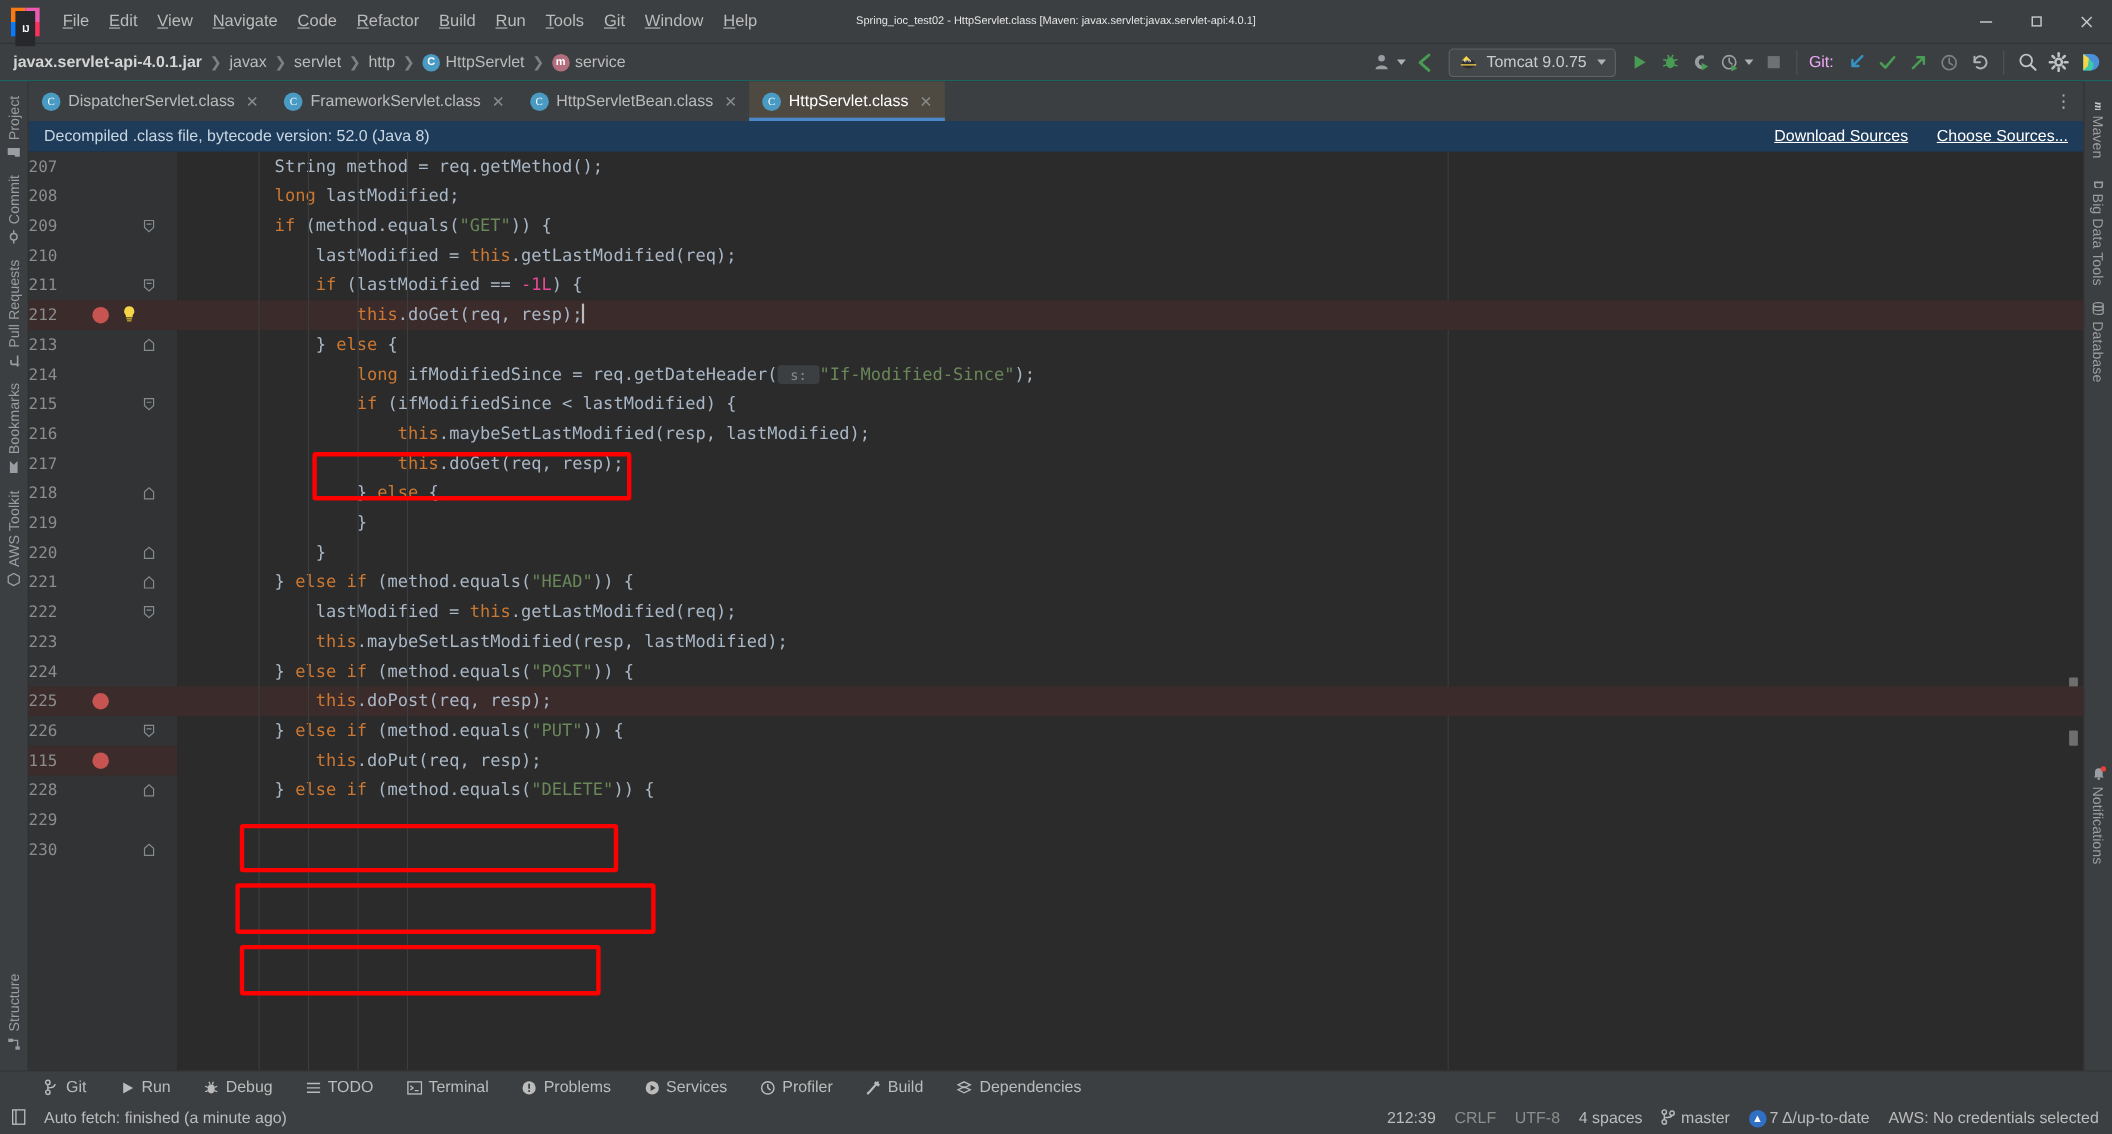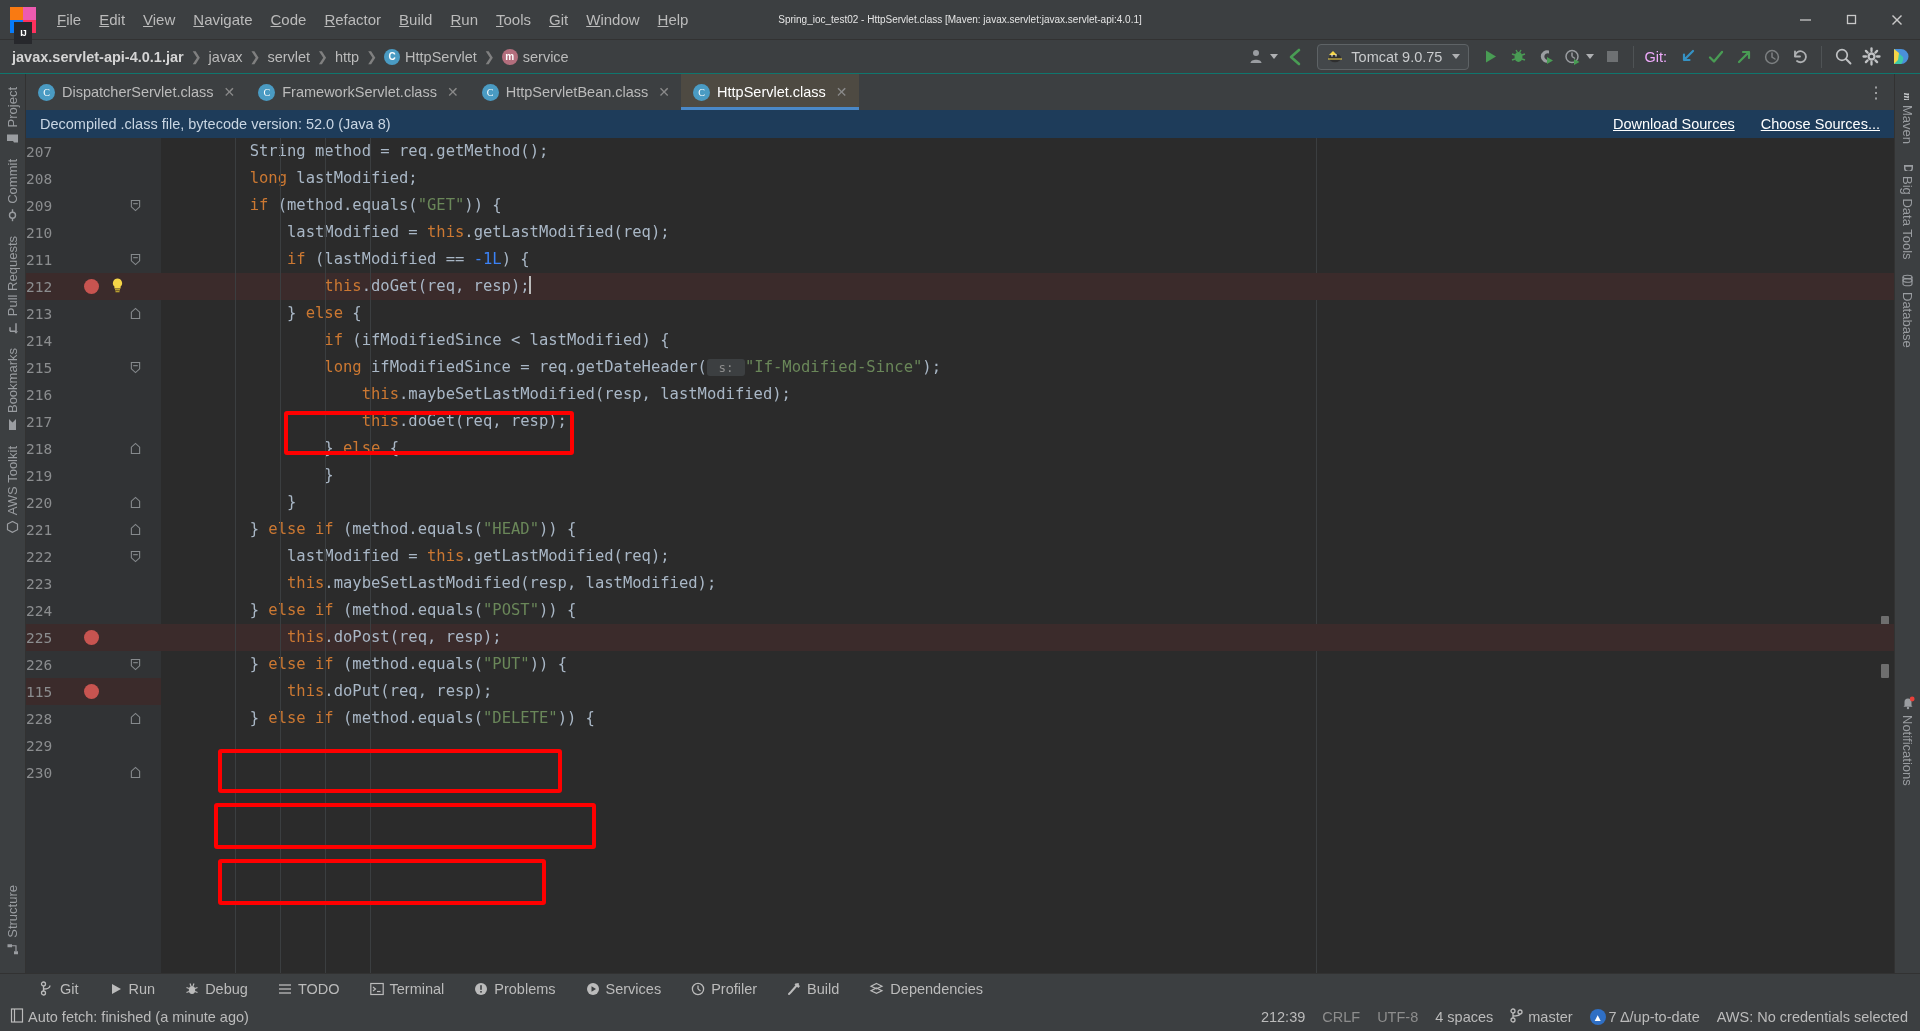--- a/index.html
+++ b/index.html
@@ -17,21 +17,21 @@
     height: 40px; background: #3c3f41; display: flex; align-items: center;
     flex: 0 0 40px; position: relative; border-bottom: 1px solid #323232;
   }
   .ij-logo { width: 26px; height: 26px; margin-left: 10px; margin-right: 12px; position: relative; flex: none; }
   .ij-logo .q { position: absolute; width: 13px; height: 13px; }
   .ij-logo .q1 { left: 0; top: 0; background: #f97a12; }
   .ij-logo .q2 { right: 0; top: 0; background: #ed5bb0; }
   .ij-logo .q3 { left: 0; bottom: 0; background: #087cfa; }
   .ij-logo .q4 { right: 0; bottom: 0; background: #fe315d; }
   .ij-logo .inner {
-    position: absolute; left: 4px; top: 15px; width: 18px; height: 22px;
+    position: absolute; left: 4px; top: 3px; width: 18px; height: 32px;
     background: #27282c; color: #fff; font-size: 9px; font-weight: bold;
     display: flex; align-items: center; justify-content: center;
     font-family: "Liberation Sans", sans-serif; letter-spacing: -1px;
   }
   .menu { display: flex; align-items: center; height: 100%; }
   .menu-item {
     padding: 0 9px; font-size: 15px; color: #bbbbbb; line-height: 40px;
     cursor: default; white-space: nowrap;
   }
   .menu-item .mn { text-decoration: underline; }
@@ -141,21 +141,21 @@
     height: 27px; line-height: 27px; white-space: pre;
     font-family: "DejaVu Sans Mono", monospace; font-size: 15.5px; color: #a9b7c6;
     padding-left: 14px; position: relative;
   }
   .code-line.hl { background: #3b2b2b; }
   .code-line.hl::before {
     content:""; position:absolute; left:-135px; top:0; bottom:0; width:135px; background:#3b2b2b; z-index:-1;
   }
   .kw { color: #cc7832; }
   .str { color: #6a8759; }
-  .num { color: #3b82f6; }
+  .num { color: #ec4899; }
   .txt { color: #a9b7c6; }
   .hint {
     background: #3c3f41; color: #8c8c8c; font-size: 12.5px; padding: 1px 4px;
     border-radius: 3px; font-family: "DejaVu Sans Mono", monospace;
   }
   .caret-bar {
     display: inline-block; width: 2px; height: 18px; background: #bbbbbb;
     vertical-align: -3px; margin-left: -1px;
   }
   .indent-guide { position: absolute; top: 0; bottom: 0; width: 1px; background: #3b3e40; }
@@ -172,21 +172,21 @@
     height: 30px; flex: 0 0 30px; background: #3c3f41; display: flex; align-items: center;
     padding-left: 36px; gap: 22px; border-top: 1px solid #323232;
   }
   .bb-item { display: flex; align-items: center; gap: 6px; font-size: 14.5px; color: #bbbbbb; padding: 2px 4px; }
   .bb-ico { font-size: 13px; color: #bbbbbb; display: inline-flex; align-items: center; }
 
   .status-bar {
     height: 28px; flex: 0 0 28px; background: #3c3f41; display: flex; align-items: center;
     padding: 0 12px 0 10px; font-size: 14.5px; color: #bbbbbb; gap: 0;
   }
-  .sb-left { display: flex; align-items: center; gap: 4px; }
+  .sb-left { display: flex; align-items: center; gap: 16px; }
   .sb-right { margin-left: auto; display: flex; align-items: center; gap: 17px; }
   .sb-item { color: #bbbbbb; }
   .sb-item.dim { color: #8d8d8d; }
   .badge-blue {
     width: 16px; height: 16px; border-radius: 50%; background: #2f6fc4; color: #fff;
     display: inline-flex; align-items: center; justify-content: center; font-size: 10px; margin-right: 3px;
   }
 </style>
 </head>
 <body>
@@ -618,22 +618,22 @@
           <div class="code-divider" style="left:1155px;"></div>
           <div class="scrollmark" style="top:478px;"></div>
           <div class="scrollmark" style="top:526px;height:14px;"></div>
         <div class="code-line"><span class="txt">        </span><span class="txt">String</span><span class="txt"> method = req.</span><span class="txt">getMethod</span><span class="txt">();</span></div>
             <div class="code-line"><span class="txt">        </span><span class="kw">long</span><span class="txt"> lastModified;</span></div>
             <div class="code-line"><span class="txt">        </span><span class="kw">if</span><span class="txt"> (method.equals(</span><span class="str">"GET"</span><span class="txt">)) {</span></div>
             <div class="code-line"><span class="txt">            lastModified = </span><span class="kw">this</span><span class="txt">.getLastModified(req);</span></div>
             <div class="code-line"><span class="txt">            </span><span class="kw">if</span><span class="txt"> (lastModified == </span><span class="num">-1L</span><span class="txt">) {</span></div>
             <div class="code-line hl"><span class="txt">                </span><span class="kw">this</span><span class="txt">.doGet(req, resp);</span><span class="caret-bar"></span></div>
             <div class="code-line"><span class="txt">            } </span><span class="kw">else</span><span class="txt"> {</span></div>
+            <div class="code-line"><span class="txt">                </span><span class="kw">long</span><span class="txt"> ifModifiedSince = req.getDateHeader(</span><span class="hint"> s: </span><span class="str">"If-Modified-Since"</span><span class="txt">);</span></div>
             <div class="code-line"><span class="txt">                </span><span class="kw">if</span><span class="txt"> (ifModifiedSince &lt; lastModified) {</span></div>
-            <div class="code-line"><span class="txt">                </span><span class="kw">long</span><span class="txt"> ifModifiedSince = req.getDateHeader(</span><span class="hint"> s: </span><span class="str">"If-Modified-Since"</span><span class="txt">);</span></div>
             <div class="code-line"><span class="txt">                    </span><span class="kw">this</span><span class="txt">.maybeSetLastModified(resp, lastModified);</span></div>
             <div class="code-line"><span class="txt">                    </span><span class="kw">this</span><span class="txt">.doGet(req, resp);</span></div>
             <div class="code-line"><span class="txt">                } </span><span class="kw">else</span><span class="txt"> {</span></div>
             <div class="code-line"><span class="txt">                }</span></div>
             <div class="code-line"><span class="txt">            }</span></div>
             <div class="code-line"><span class="txt">        } </span><span class="kw">else if</span><span class="txt"> (method.equals(</span><span class="str">"HEAD"</span><span class="txt">)) {</span></div>
             <div class="code-line"><span class="txt">            lastModified = </span><span class="kw">this</span><span class="txt">.getLastModified(req);</span></div>
             <div class="code-line"><span class="txt">            </span><span class="kw">this</span><span class="txt">.maybeSetLastModified(resp, lastModified);</span></div>
             <div class="code-line"><span class="txt">        } </span><span class="kw">else if</span><span class="txt"> (method.equals(</span><span class="str">"POST"</span><span class="txt">)) {</span></div>
             <div class="code-line hl"><span class="txt">            </span><span class="kw">this</span><span class="txt">.doPost(req, resp);</span></div>

